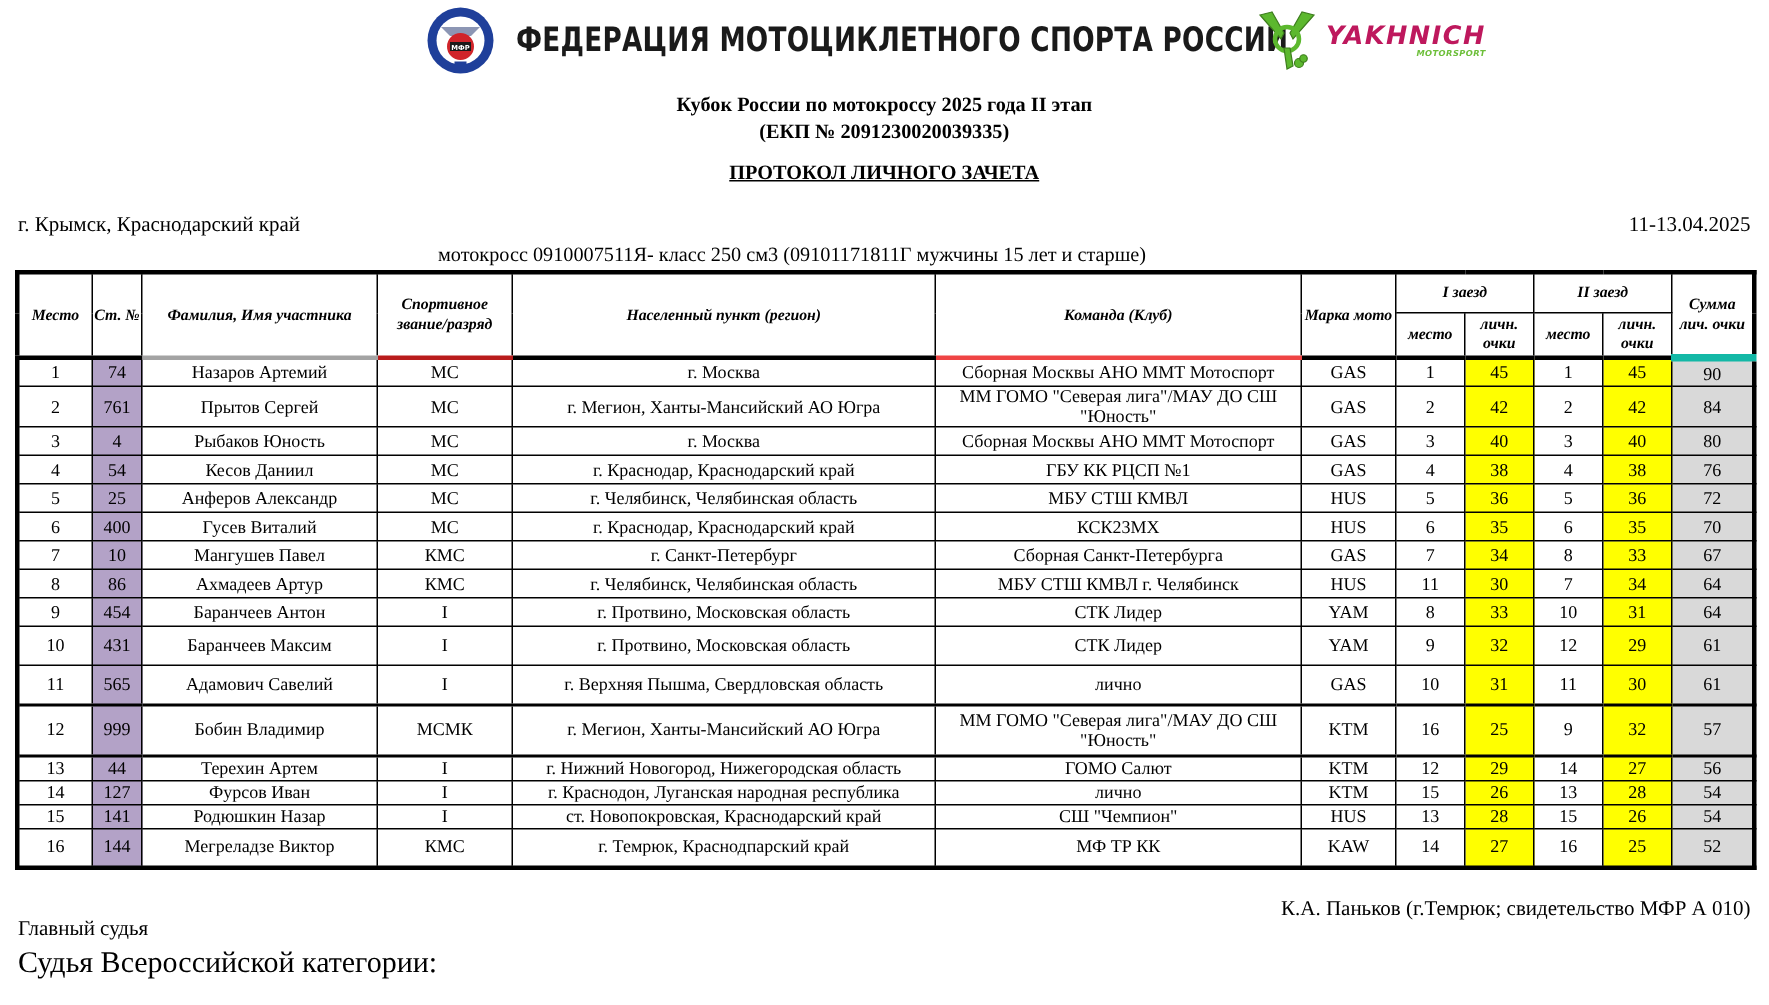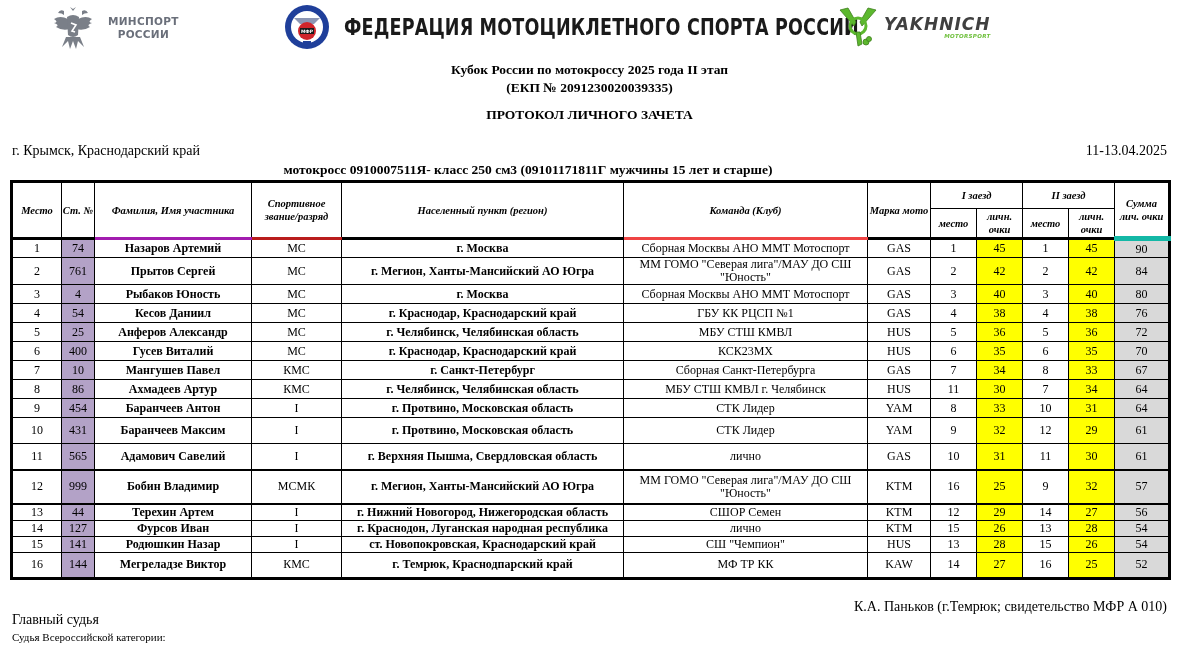--- a/index.html
+++ b/index.html
@@ -7,69 +7,51 @@
   .logos { position:absolute; top:0; left:0; width:1179px; height:58px; }
   .logo-minsport { position:absolute; left:50px; top:4px; width:150px; height:48px; display:flex; align-items:center; }
   .eagle { width:46px; height:46px; }
   .minsport-text { margin-left:12px; font-family:"DejaVu Sans", sans-serif; font-weight:bold; font-size:10.5px; color:#6a6f7a; line-height:13px; text-align:center; letter-spacing:0.3px; }
   .logo-mfr { position:absolute; left:284px; top:4px; display:flex; align-items:center; }
   .mfr-emblem { width:46px; height:46px; }
   .mfr-text { margin-left:14px; font-family:"DejaVu Sans", sans-serif; font-weight:bold; font-size:22.5px; color:#1a1a1a; transform:scaleX(0.78); transform-origin:left center; white-space:nowrap; letter-spacing:0.2px; }
   .logo-yak { position:absolute; left:836px; top:6px; display:flex; align-items:center; }
   .yak-mark { width:44px; height:42px; }
   .yak-words { margin-left:4px; display:flex; flex-direction:column; align-items:flex-end; }
-  .yak-name { font-family:"DejaVu Sans", sans-serif; font-weight:bold; font-style:italic; font-size:17px; letter-spacing:1px; color:#404040; line-height:18px; }
+  .yak-name { font-family:"DejaVu Sans", sans-serif; font-weight:bold; font-style:italic; font-size:17px; letter-spacing:1px; color:#be185d; line-height:18px; }
   .yak-sub { font-family:"DejaVu Sans", sans-serif; font-style:italic; font-weight:bold; font-size:5.5px; color:#6dbf3a; letter-spacing:0.3px; }
 
   .title-block { position:absolute; left:0; width:1179px; text-align:center; font-weight:bold; font-size:13.5px; }
   .t1 { top:62px; }
   .t2 { top:80px; }
-  .t3 { top:107px; font-size:13.5px; }
+  .t3 { top:107px; font-size:13.5px;text-decoration:underline; }
   .place { position:absolute; left:12px; top:143px; font-size:14px; }
   .dates { position:absolute; right:12px; top:143px; font-size:14px; }
-  .classline { position:absolute; left:0; width:1056px; top:162px; text-align:center; font-weight:bold; font-size:13.5px; padding-left:0; }
+  .classline { position:absolute; left:0; width:1056px; top:162px; text-align:center; font-weight:normal; font-size:13.5px; padding-left:0; }
 
   table.results { position:absolute; left:10px; top:180px; border-collapse:collapse; table-layout:fixed; }
   table.results td, table.results th { border:1.5px solid #000; padding:0; font-size:12px; text-align:center; vertical-align:middle; }
   table.results th { font-style:italic; font-weight:bold; font-size:10.5px; line-height:13px; }
   table.results { border:3px solid #000; }
   tr.hdr th { border-bottom:3px solid #000; }
   td.num { background:#b3a2c7; text-align:right; padding-right:4px; }
-  td.name, td.region { text-align:left; padding-left:3px;font-weight:bold; }
+  td.name, td.region { text-align:left; padding-left:3px; }
   td.team { line-height:13px; }
   td.pts { background:#ffff00; }
   td.sum { background:#d9d9d9; }
   tr.sep td { border-top:2.5px solid #000; }
 
   .judge1 { position:absolute; left:12px; top:612px; font-size:14px; }
-  .judge2 { position:absolute; left:12px; top:631px; font-size:11px; }
+  .judge2 { position:absolute; left:12px; top:631px; font-size:20px; }
   .judge-name { position:absolute; right:12px; top:599px; font-size:14px; }
 </style>
 </head>
 <body>
 
 <div class="logos">
-  <div class="logo-minsport">
-    <svg class="eagle" viewBox="0 0 46 46">
-      <g fill="#7a7f88">
-        <path d="M23 6 L20 2 L23 4 L26 2 Z"></path>
-        <path d="M14 6 Q10 4 8 8 Q12 8 14 10 Z"></path>
-        <path d="M32 6 Q36 4 38 8 Q34 8 32 10 Z"></path>
-        <path d="M4 14 Q10 10 18 14 L20 24 Q12 26 6 22 Q10 20 4 18 Q9 17 4 14 Z"></path>
-        <path d="M42 14 Q36 10 28 14 L26 24 Q34 26 40 22 Q36 20 42 18 Q37 17 42 14 Z"></path>
-        <path d="M17 12 Q23 8 29 12 L28 30 Q23 34 18 30 Z"></path>
-        <path d="M16 32 L12 42 L18 36 L20 44 L23 36 L26 44 L28 36 L34 42 L30 32 Z"></path>
-      </g>
-      <path d="M21 18 L26 20 L22 26 L25 27" stroke="#fff" stroke-width="1.6" fill="none"></path>
-    </svg>
-    <div class="minsport-text">
-      <div>МИНСПОРТ</div>
-      <div>РОССИИ</div>
-    </div>
-  </div>
 
   <div class="logo-mfr">
     <svg class="mfr-emblem" viewBox="0 0 46 46">
       <circle cx="23" cy="23" r="22" fill="#1f3f9a"></circle>
       <circle cx="23" cy="23" r="16" fill="#ffffff"></circle>
       <path d="M10 14 L36 14 L30 20 L16 20 Z" fill="#8c96b4"></path>
       <circle cx="23" cy="27" r="9" fill="#d0242a"></circle>
       <rect x="16" y="24" width="14" height="6" fill="#1a1a1a"></rect>
       <text x="23" y="29" font-size="4.5" fill="#fff" text-anchor="middle" font-family="DejaVu Sans, sans-serif" font-weight="bold">МФР</text>
       <rect x="19" y="37" width="8" height="3" fill="#1f3f9a"></rect>
@@ -114,21 +96,21 @@
     <col style="width:46px">
       <col style="width:46px">
       <col style="width:46px">
       <col style="width:46px">
       <col style="width:55px">
   </colgroup>
   <thead>
     <tr style="height:27px">
       <th rowspan="2" style="border-bottom:3px solid #000">Место</th>
       <th rowspan="2" style="border-bottom:3px solid #000">Ст. №</th>
-      <th rowspan="2" style="border-bottom:3px solid #a21caf">Фамилия, Имя участника</th>
+      <th rowspan="2" style="border-bottom:3px solid #a3a3a3">Фамилия, Имя участника</th>
       <th rowspan="2" style="border-bottom:3px solid #b91c1c">Спортивное звание/разряд</th>
       <th rowspan="2" style="border-bottom:3px solid #000">Населенный пункт (регион)</th>
       <th rowspan="2" style="border-bottom:3px solid #ef4444">Команда (Клуб)</th>
       <th rowspan="2" style="border-bottom:3px solid #000">Марка мото</th>
       <th colspan="2" style="height:18px">I заезд</th>
       <th colspan="2">II заезд</th>
       <th rowspan="2" style="border-bottom:5px solid #14b8a6">Сумма лич. очки</th>
     </tr>
     <tr class="hdr" style="height:30px">
       <th>место</th>
@@ -305,21 +287,21 @@
         <td>9</td>
         <td class="pts">32</td>
         <td class="sum">57</td>
       </tr>
       <tr class="sep" style="height: 16px;">
         <td>13</td>
         <td class="num">44</td>
         <td class="name">Терехин Артем</td>
         <td>I</td>
         <td class="region">г. Нижний Новогород, Нижегородская область</td>
-        <td class="team">СШОР Семен</td>
+        <td class="team">ГОМО Салют</td>
         <td>KTM</td>
         <td>12</td>
         <td class="pts">29</td>
         <td>14</td>
         <td class="pts">27</td>
         <td class="sum">56</td>
       </tr>
       <tr style="height: 16px;">
         <td>14</td>
         <td class="num">127</td>

